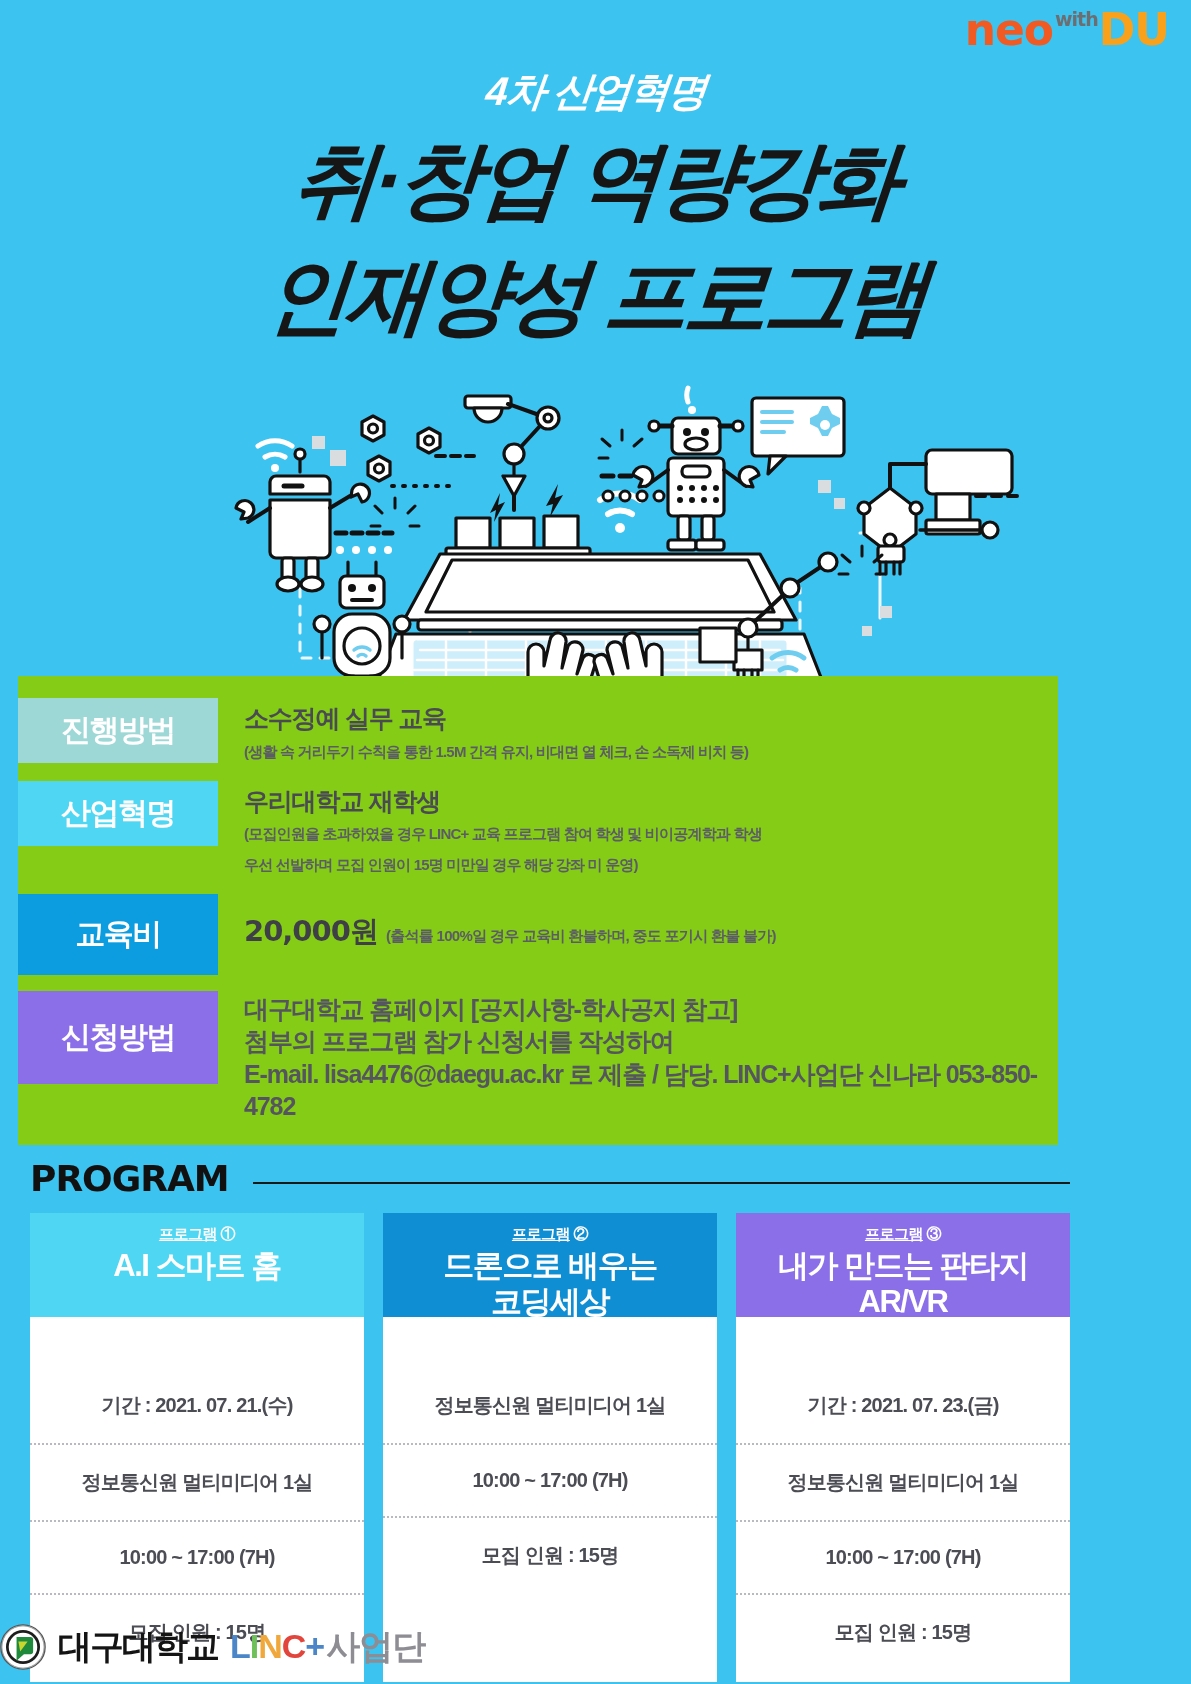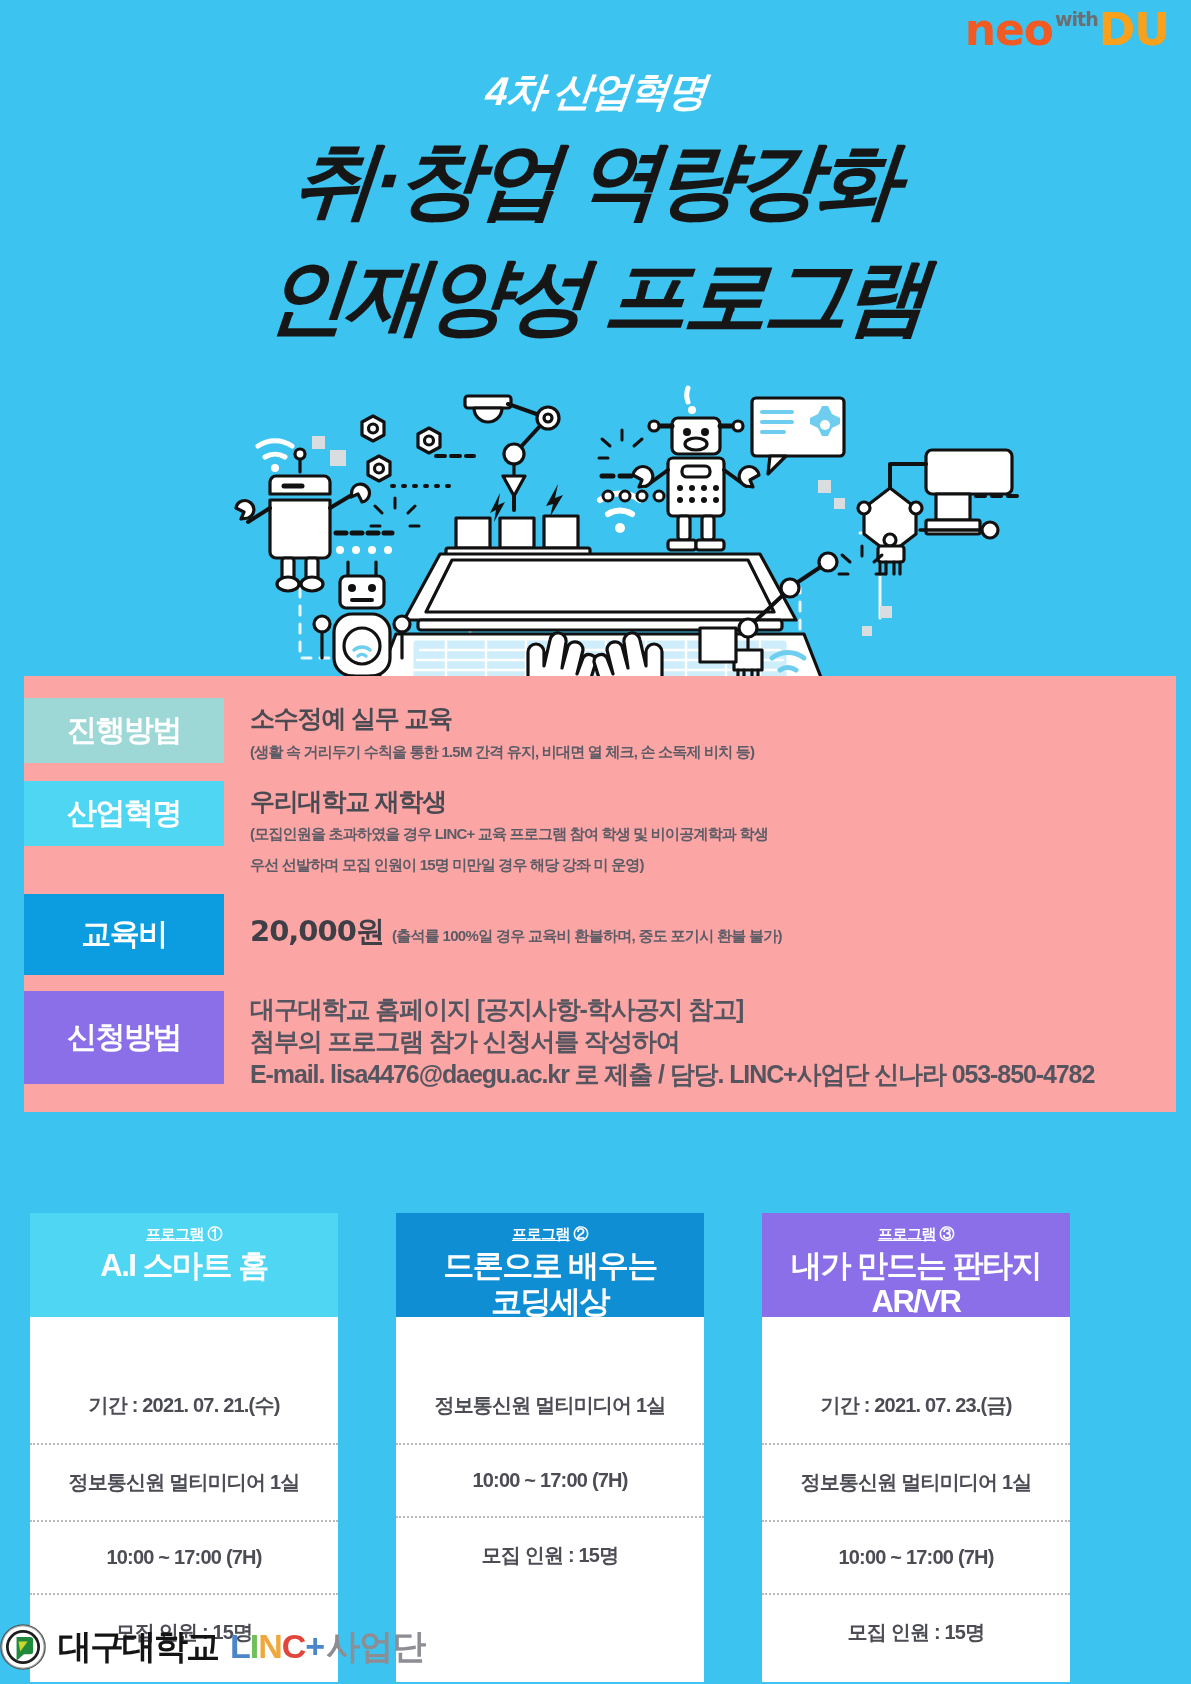--- a/index.html
+++ b/index.html
@@ -90,23 +90,23 @@
     top: 358px;
     left: 0;
     width: 1191px;
     height: 330px;
   }
 
   
   .info-panel {
     position: absolute;
     top: 676px;
-    left: 24px;
-    width: 1152px;
-    background: #fca5a5;
+    left: 18px;
+    width: 1040px;
+    background: #84cc16;
     padding: 22px 0 22px 0;
   }
   .info-row { display: flex; align-items: flex-start; margin-bottom: 16px; }
   .info-row:last-child { margin-bottom: 0; }
   .info-label {
     width: 200px;
     min-width: 200px;
     color: #ffffff;
     font-size: 30px;
     font-weight: bold;
@@ -180,21 +180,21 @@
 
   
   .cards {
     position: absolute;
     top: 1213px;
     left: 30px;
     width: 1040px;
     display: flex;
     justify-content: space-between;
   }
-  .card { width: 308px; background: #ffffff; }
+  .card { width: 334px; background: #ffffff; }
   .card-header {
     text-align: center;
     padding: 12px 6px 14px 6px;
     height: 104px;
     display: flex;
     flex-direction: column;
     justify-content: flex-start;
   }
   .card-num {
     color: #ffffff;
@@ -556,20 +556,24 @@
       <div class="info-label" style="background:#8a6fe8; padding:26px 0;">신청방법</div>
       <div class="info-body" style="padding-top:2px;">
         <div class="apply-line">대구대학교 홈페이지 [공지사항-학사공지 참고]</div>
         <div class="apply-line">첨부의 프로그램 참가 신청서를 작성하여</div>
         <div class="apply-line">E-mail. lisa4476@daegu.ac.kr 로 제출 / 담당. LINC+사업단 신나라 053-850-4782</div>
       </div>
     </div>
 
   </div>
 
+  <div class="program-head">
+    <span class="program-title">PROGRAM</span>
+    <span class="program-rule"></span>
+  </div>
 
   <div class="cards">
 
     <div class="card">
       <div class="card-header" style="background:#4ed6f2">
         <div class="card-num">
           <span class="u">프로그램</span>
           <span>①</span>
         </div>
         <div class="card-name">A.I 스마트 홈</div>

